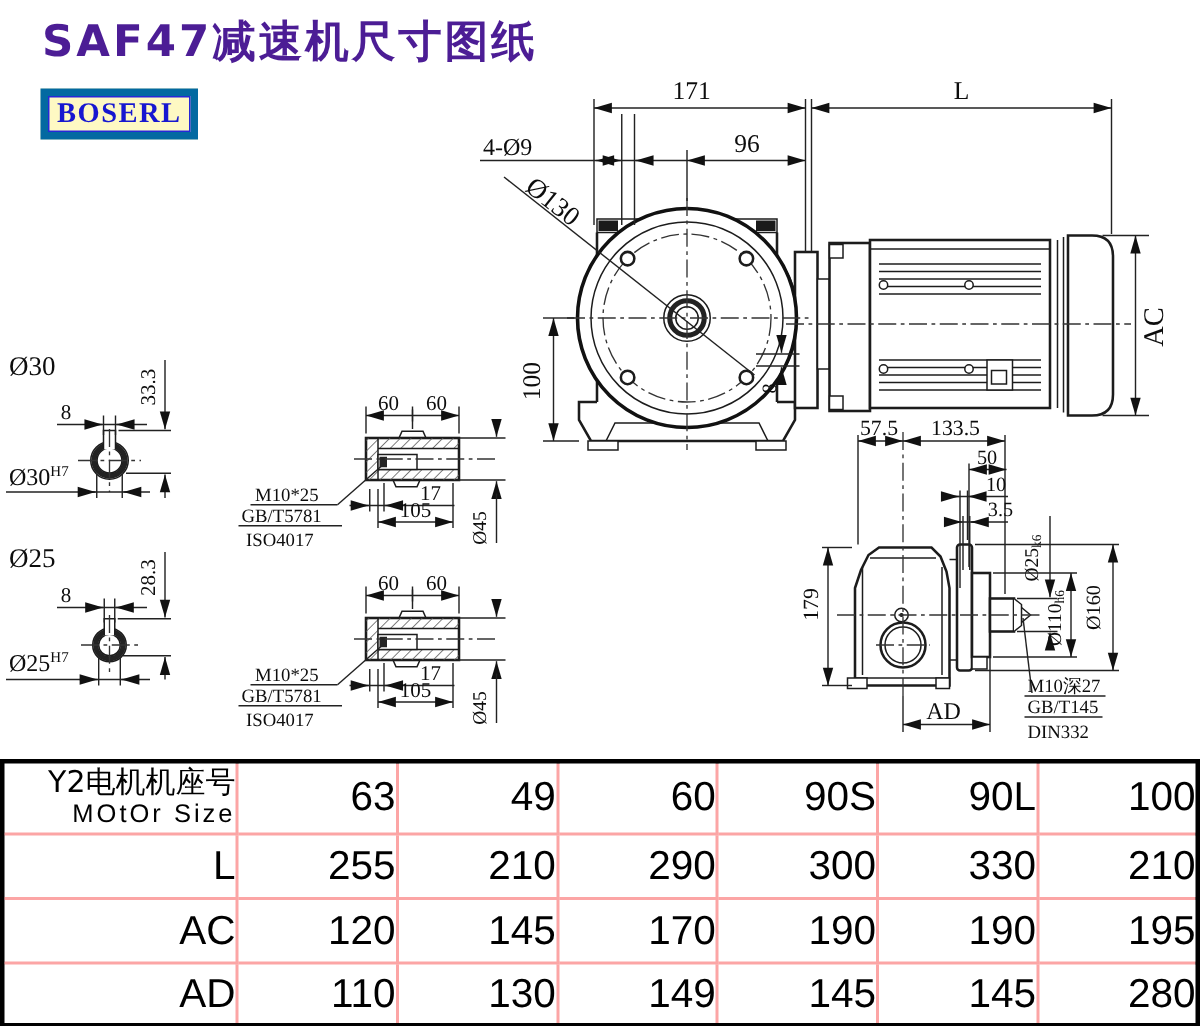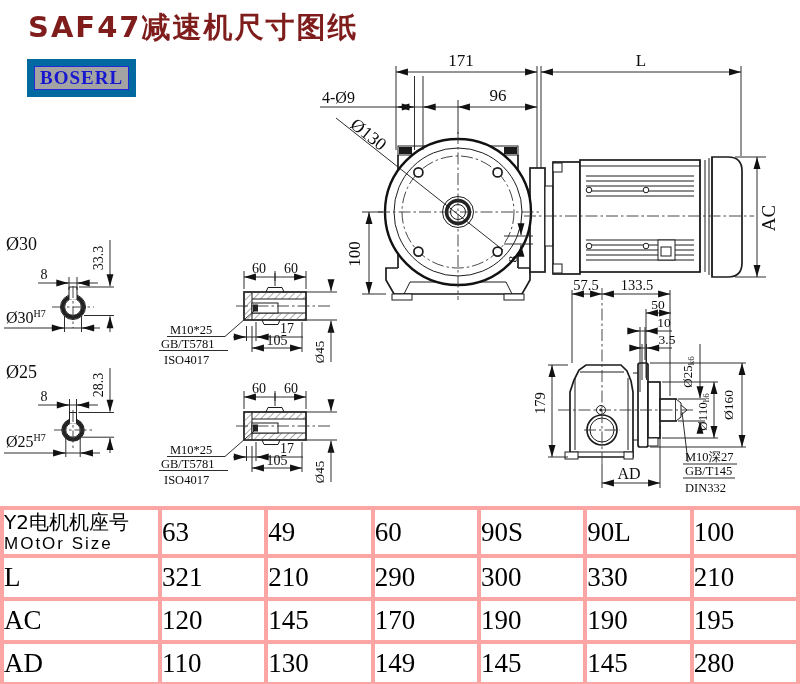--- a/index.html
+++ b/index.html
@@ -1,34 +1,34 @@
 <!DOCTYPE html>
 <html><head>
 <meta charset="utf-8">
 <style>
   html,body{margin:0;padding:0;background:#fff;}
   body{width:800px;height:684px;position:relative;font-family:"Liberation Sans",sans-serif;overflow:hidden;}
-  .title{position:absolute;left:28px;top:8px;font-size:29px;font-weight:bold;letter-spacing:2px;color:#7f1d1d;font-family:"DejaVu Sans",sans-serif;text-align:right;}
-  .logo{position:absolute;left:27px;top:59px;border:7px solid #0369a1;background:#a3a3a3;}
+  .title{position:absolute;left:28px;top:8px;font-size:29px;font-weight:bold;letter-spacing:2px;color:#4c1d95;font-family:"DejaVu Sans",sans-serif;text-align:right;}
+  .logo{position:absolute;left:27px;top:59px;border:5px solid #0369a1;background:#fef9c3;}
   .logo-inner{border:1px solid #2727d8;padding:0 5px;color:#1717d0;font-family:"Liberation Serif",serif;font-size:19px;line-height:22px;font-weight:bold;letter-spacing:1px;}
   svg{position:absolute;left:0;top:0;}
   .s1{stroke:#1c1c1c;stroke-width:1;fill:none;}
   .s15{stroke:#1c1c1c;stroke-width:1.7;fill:none;}
   .s2{stroke:#111;stroke-width:2.4;fill:none;}
   .fw{fill:#fff;}
   .cl{stroke:#333;stroke-width:0.9;fill:none;stroke-dasharray:12 3 2.5 3;}
   .dim{stroke:#222;stroke-width:0.95;fill:none;}
   .da{marker-start:url(#ar);marker-end:url(#ar);}
   .de{marker-end:url(#ar);}
   text.d{font-family:"Liberation Serif",serif;fill:#0d0d0d;}
   
   .spec{position:absolute;left:0;top:506px;width:800px;height:178px;border-collapse:collapse;table-layout:fixed;}
-  .spec td{border:4px solid #fca5a5;text-align:left;vertical-align:middle;padding:0;color:#000;}
+  .spec td{border:2px solid #fca5a5;text-align:right;vertical-align:middle;padding:0;color:#000;}
   .spec{border:3px solid #000;}
-  .num{font-size:27px;font-family:Liberation Serif, serif;}
+  .num{font-size:27px;font-family:Liberation Sans, sans-serif;}
   .hdr1{font-size:20px;line-height:23px;font-family:"DejaVu Sans",sans-serif;}
   .hdr2{font-size:17px;line-height:20px;font-family:Liberation Sans, sans-serif;letter-spacing:2px;}
 </style>
 </head>
 <body>
 
 <div class="title">SAF47减速机尺寸图纸</div>
 <div class="logo">
   <div class="logo-inner">BOSERL</div>
 </div>
@@ -380,21 +380,21 @@
     </td>
     <td class="num">63</td>
     <td class="num">49</td>
     <td class="num">60</td>
     <td class="num">90S</td>
     <td class="num">90L</td>
     <td class="num">100</td>
   </tr>
   <tr style="height:43px;">
     <td class="num">L</td>
-    <td class="num">321</td>
+    <td class="num">255</td>
     <td class="num">210</td>
     <td class="num">290</td>
     <td class="num">300</td>
     <td class="num">330</td>
     <td class="num">210</td>
   </tr>
   <tr style="height:43px;">
     <td class="num">AC</td>
     <td class="num">120</td>
     <td class="num">145</td>

